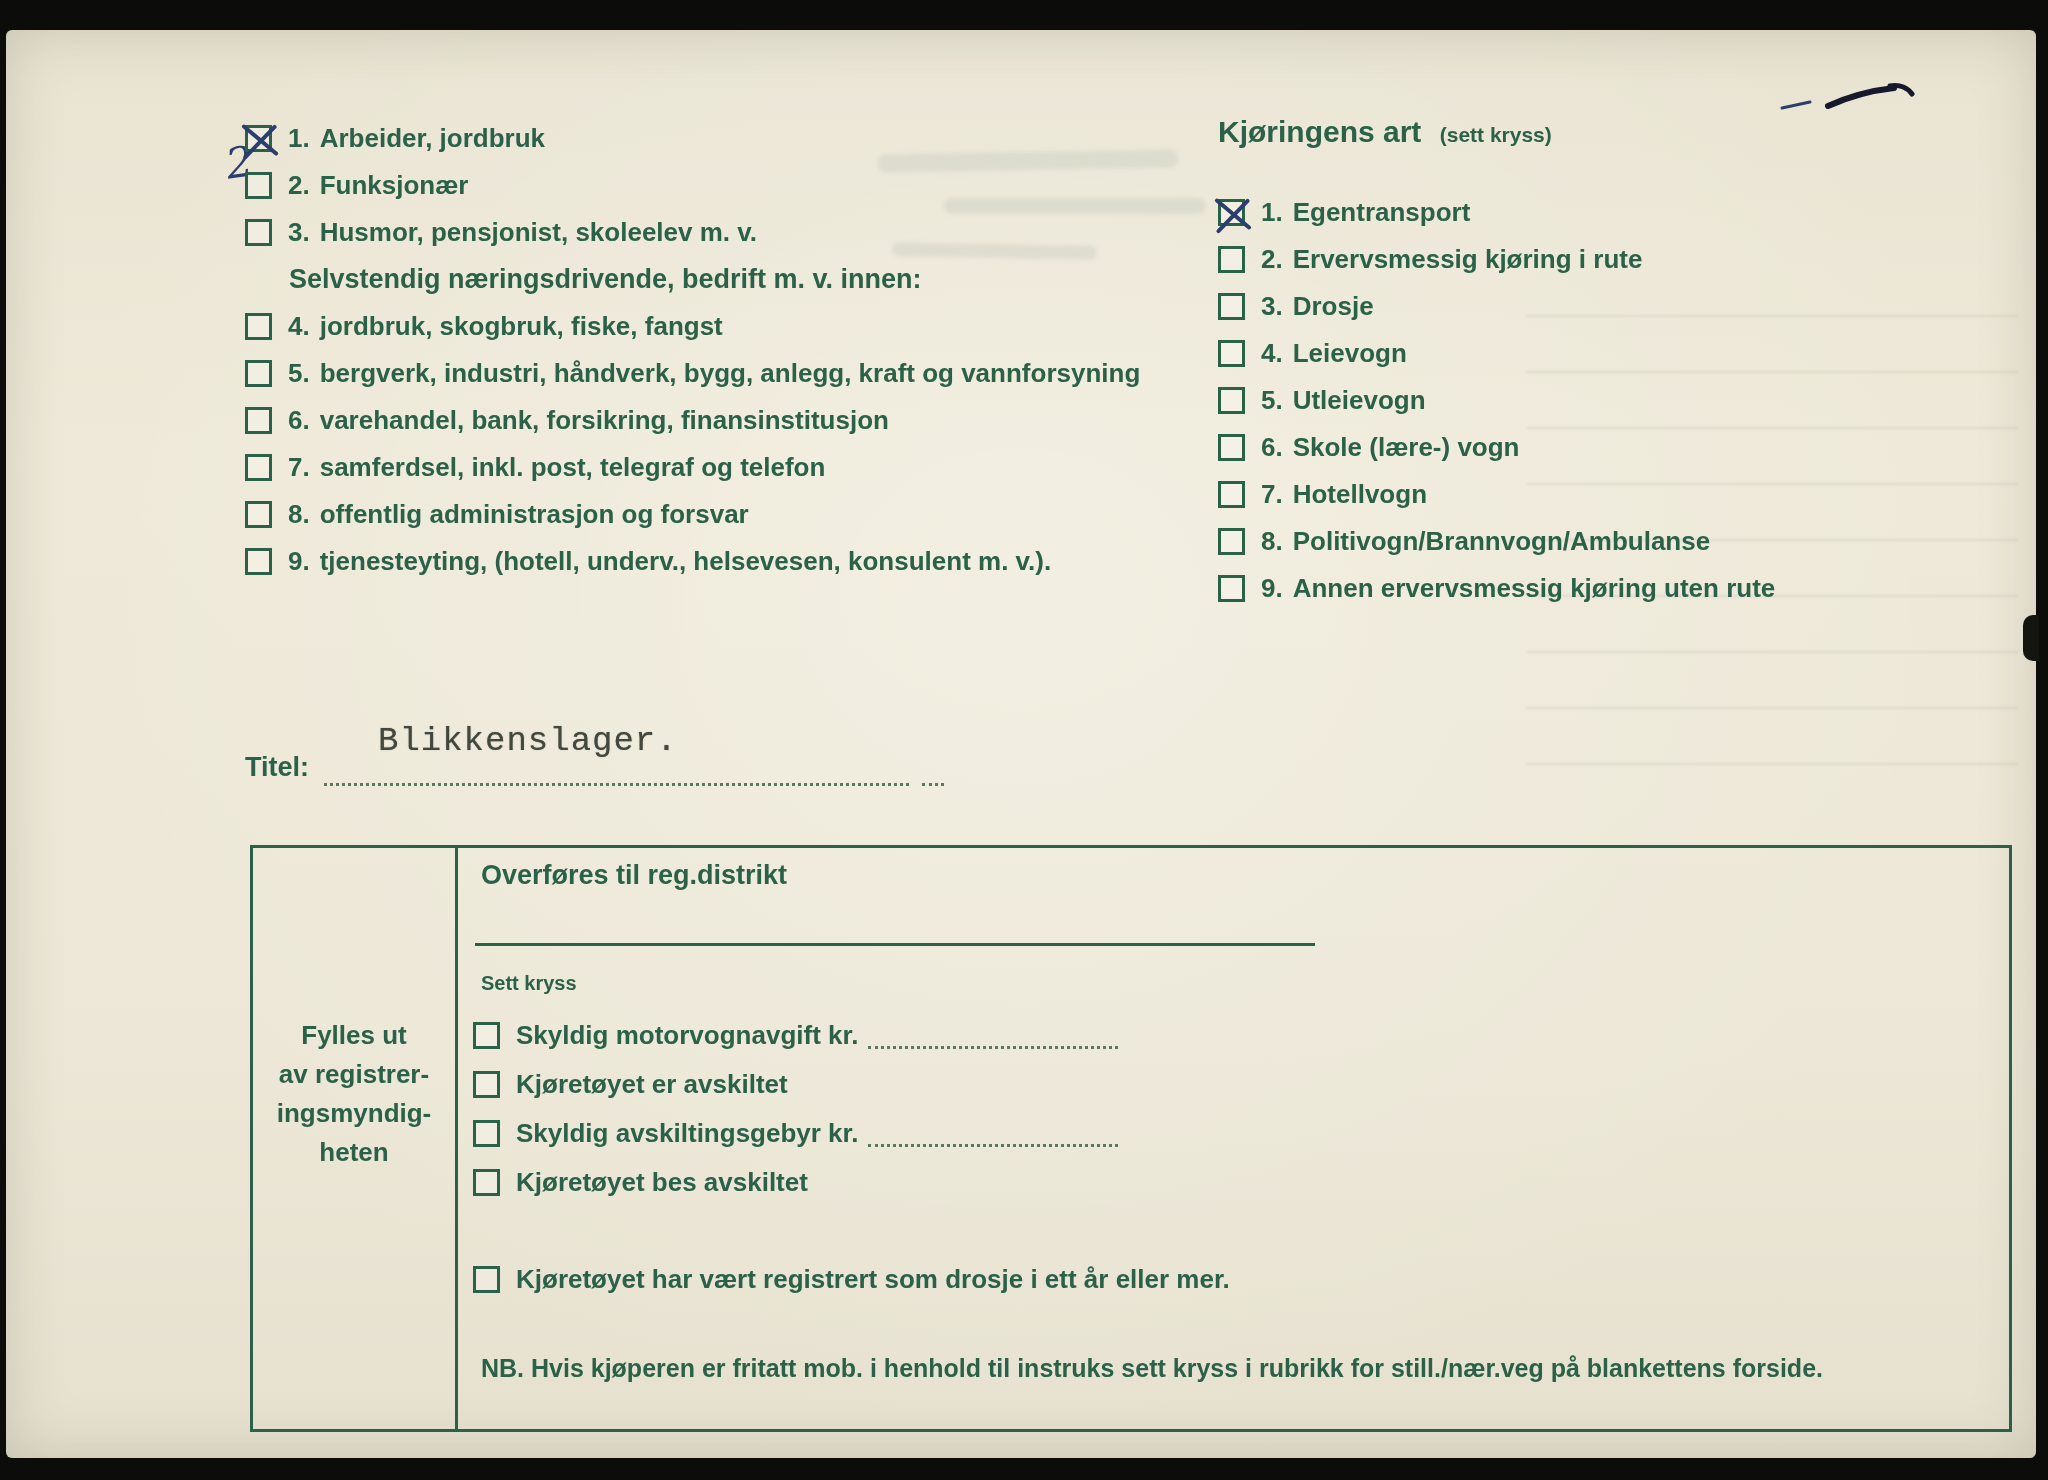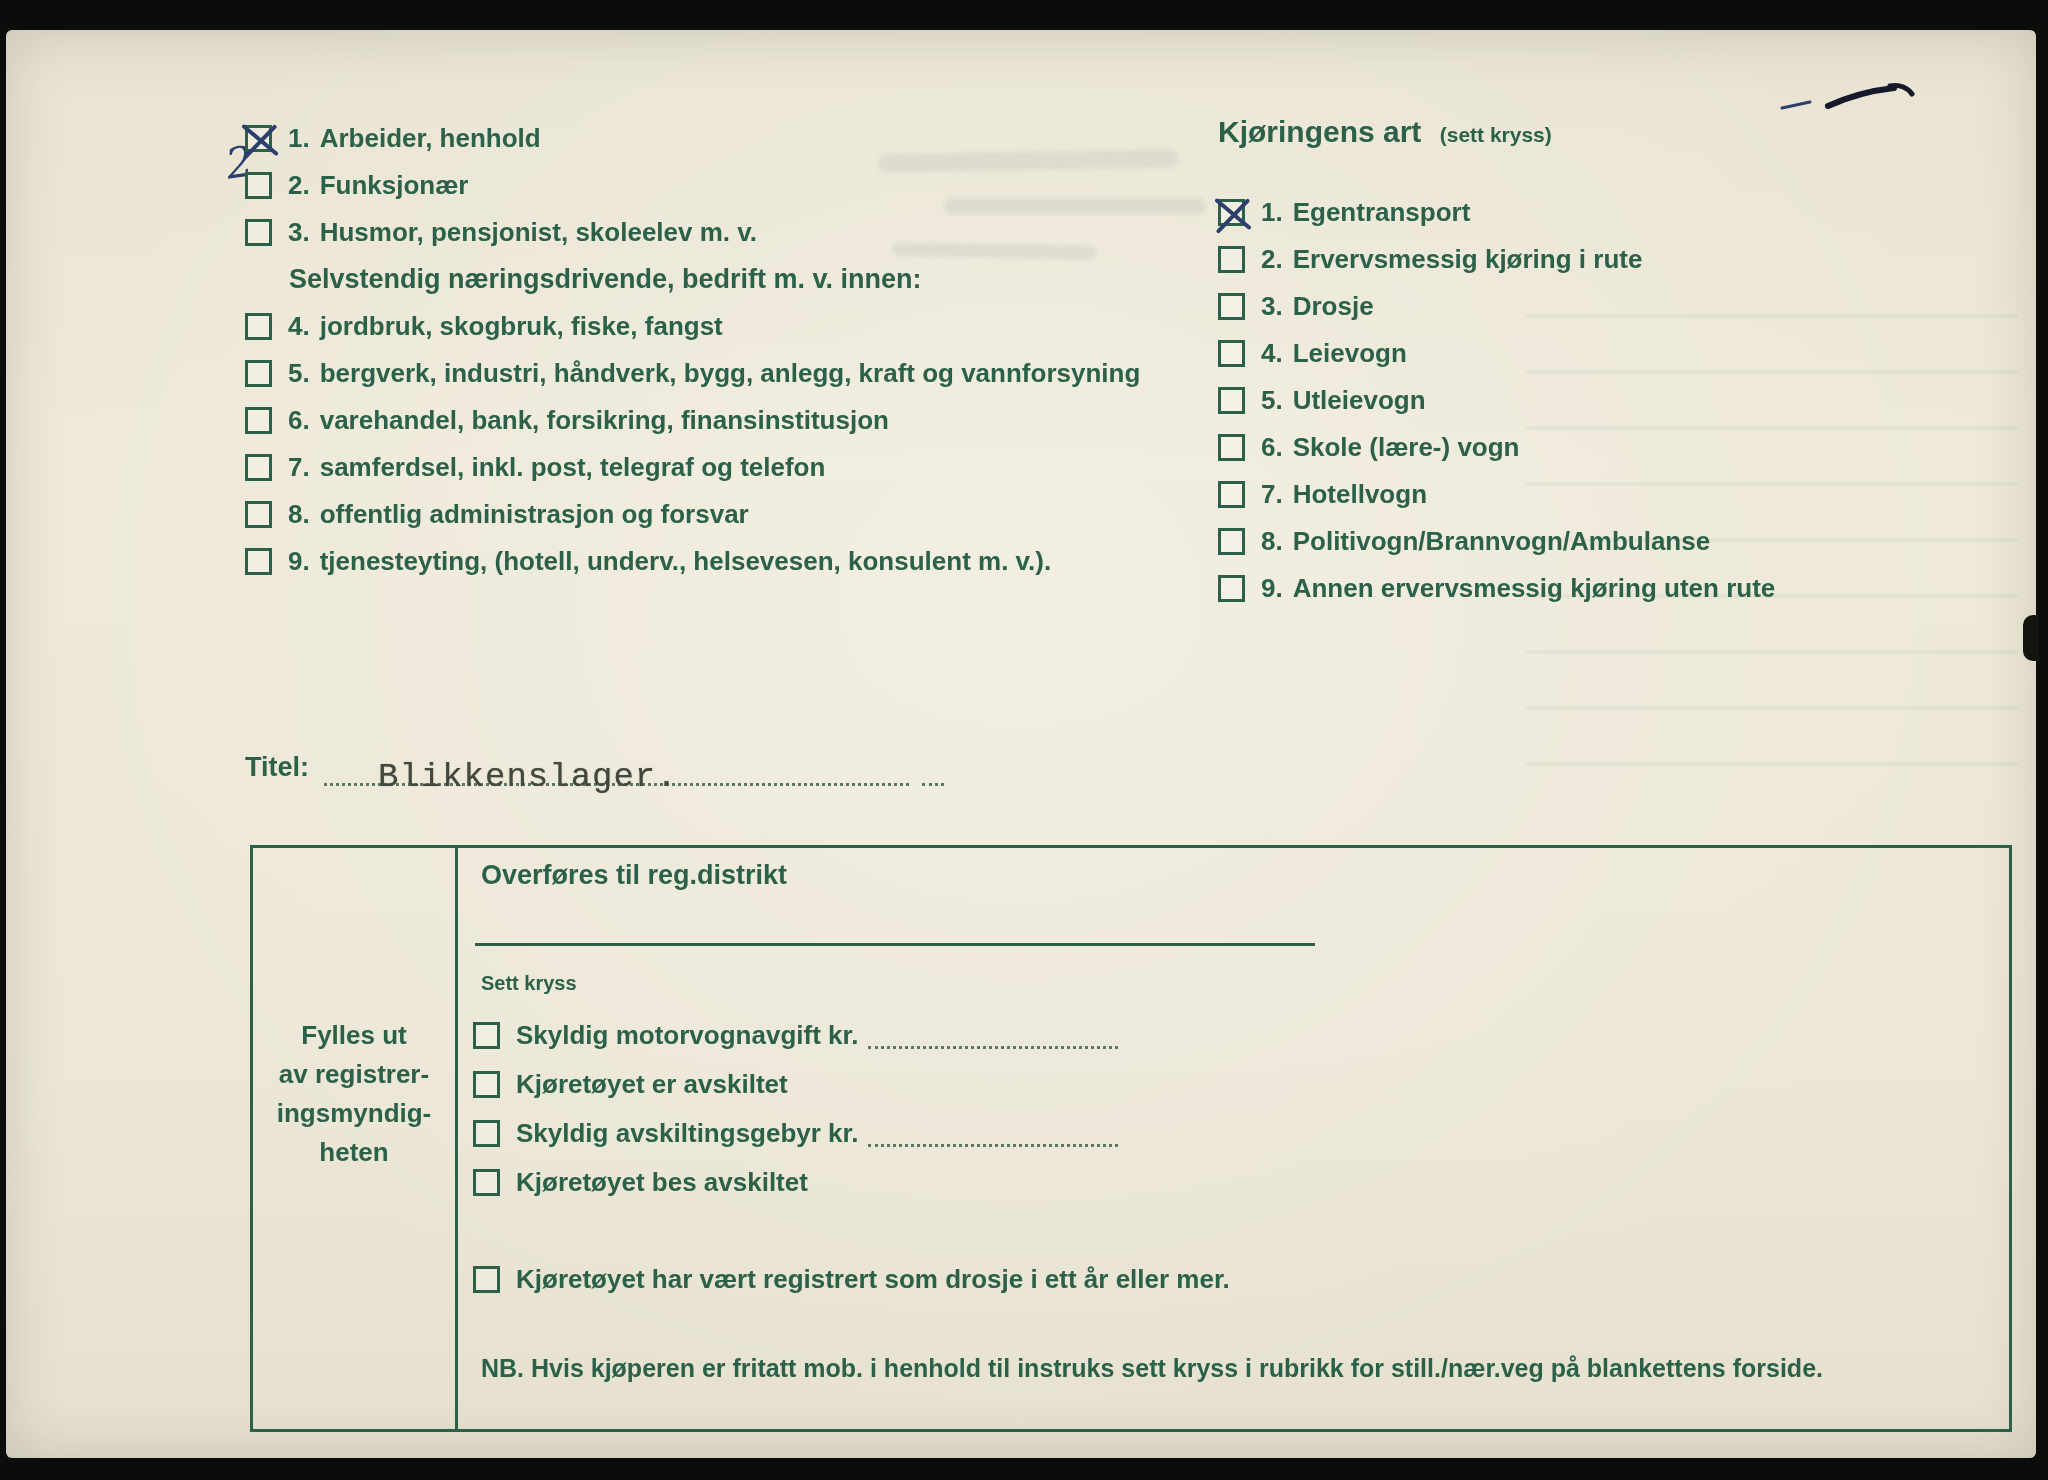--- a/index.html
+++ b/index.html
@@ -60,21 +60,21 @@
     position:absolute;left:220px;top:108px;
     font-family:"DejaVu Serif",serif;font-style:italic;
     font-size:42px;color:var(--ink);transform:rotate(-8deg);
   }
 
   
   .titel-label{position:absolute;left:239px;top:722px;font-size:27px;font-weight:700;color:var(--green);}
   .titel-dots{position:absolute;left:318px;top:726px;width:585px;height:30px;border-bottom:3px dotted #57795f;}
   .titel-dots2{position:absolute;left:916px;top:726px;width:22px;height:30px;border-bottom:3px dotted #57795f;}
   .typed{
-    position:absolute;left:372px;top:728px;
+    position:absolute;left:372px;top:692px;
     font-family:"Liberation Mono",monospace;font-size:34px;
     color:#43483e;letter-spacing:1px;text-shadow:0 0 1px rgba(55,55,50,0.55);
     white-space:nowrap;
   }
 
   
   .reg-box{position:absolute;left:244px;top:815px;width:1762px;height:587px;border:3px solid var(--green);}
   .side{
     position:absolute;left:0;top:0;bottom:0;width:205px;
     border-right:3px solid var(--green);
@@ -116,21 +116,21 @@
 
   <span class="hand-note">2</span>
 
   <div class="col col-left">
 
     <div class="rows">
 
         <div class="row">
           <span class="cb checked"></span>
           <span class="num">1.</span>
-          <span class="lbl">Arbeider, henhold</span>
+          <span class="lbl">Arbeider, jordbruk</span>
         </div>
 
         <div class="row">
           <span class="cb"></span>
           <span class="num">2.</span>
           <span class="lbl">Funksjonær</span>
         </div>
 
         <div class="row">
           <span class="cb"></span>

